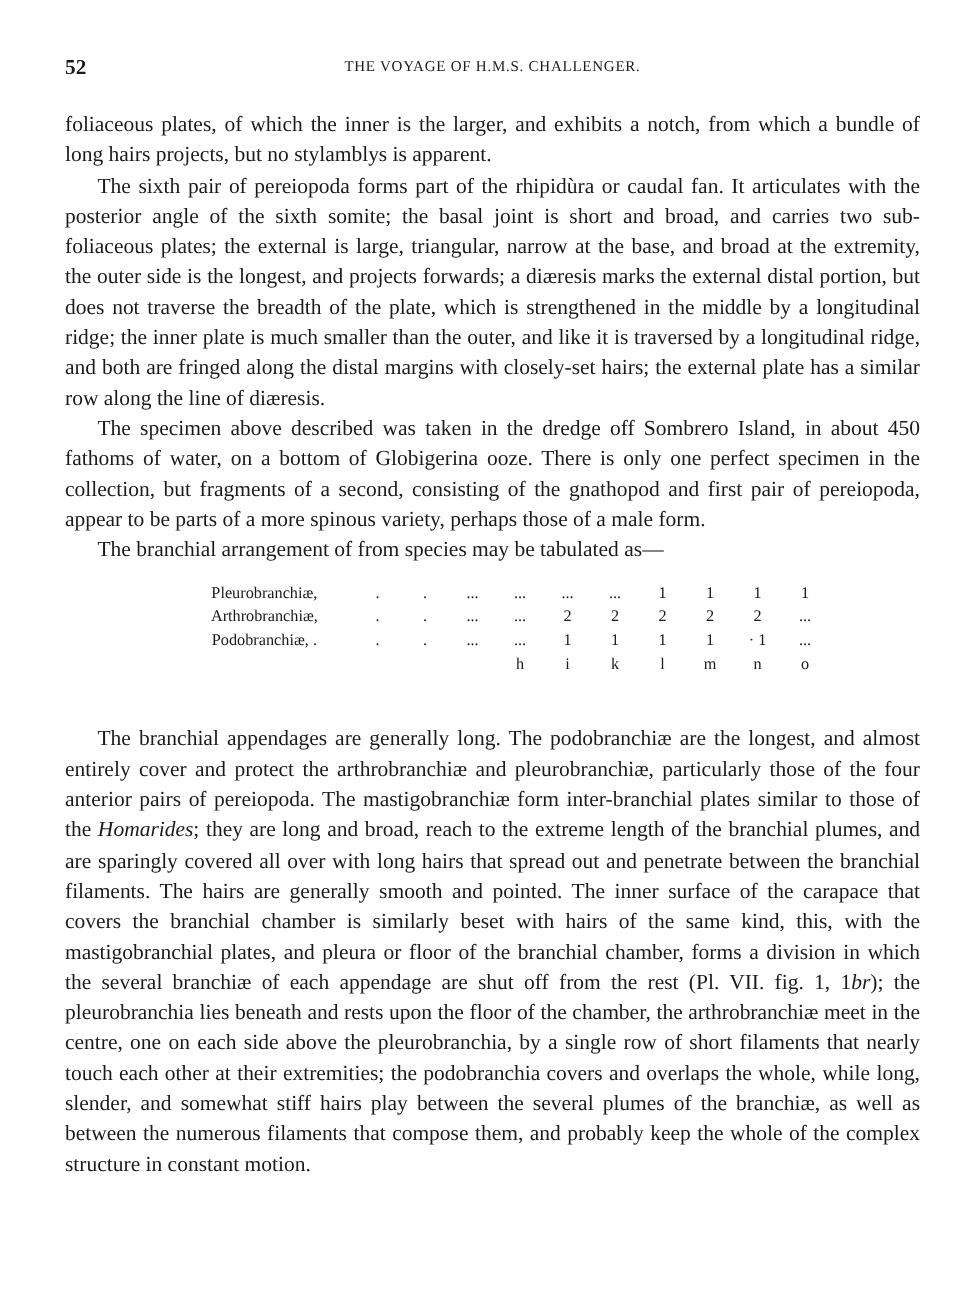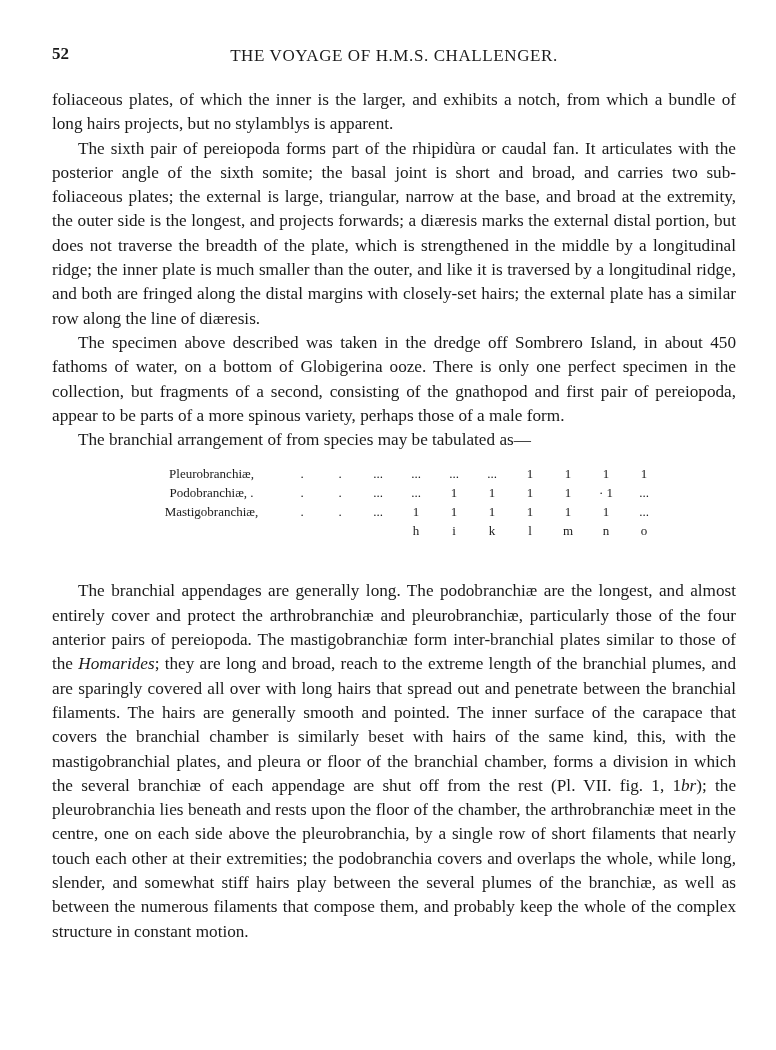--- a/index.html
+++ b/index.html
@@ -5,21 +5,21 @@
   html, body { margin: 0; padding: 0; background: #ffffff; }
   body {
     width: 776px; height: 1050px; position: relative; overflow: hidden;
     font-family: "DejaVu Serif", "Liberation Serif", serif;
     color: #1a1a1a;
   }
   .header { position: absolute; top: 44px; left: 52px; width: 684px; height: 24px; }
   .page-num { position: absolute; left: 0; top: 0; font-size: 17px; font-family: "Liberation Serif", serif; font-weight: bold; }
   .running-title {
     position: absolute; left: 0; right: 0; top: 2px; text-align: center;
-    font-size: 17px; letter-spacing: 0.6px; font-family: "Liberation Serif", serif;
+    font-size: 12px; letter-spacing: 0.6px; font-family: "Liberation Serif", serif;
   }
   .body-text {
     position: absolute; left: 52px; top: 88px; width: 684px;
     font-family: "Liberation Serif", serif; font-size: 17.2px; line-height: 24.3px;
     text-align: justify;
   }
   .body-text p { margin: 0; }
   .indent { text-indent: 26px; }
   .table-wrap { margin: 12px 0 12px 0; height: 103px; position: relative; }
   table.branchial {
@@ -55,43 +55,43 @@
             <td class="c">...</td>
             <td class="c">...</td>
             <td class="c">...</td>
             <td class="c">...</td>
             <td class="c">1</td>
             <td class="c">1</td>
             <td class="c">1</td>
             <td class="c">1</td>
           </tr>
           <tr>
+            <td class="label">Arthrobranchiæ,</td>
+            <td class="c">.</td>
+            <td class="c">.</td>
+            <td class="c">...</td>
+            <td class="c">...</td>
+            <td class="c">2</td>
+            <td class="c">2</td>
+            <td class="c">2</td>
+            <td class="c">2</td>
+            <td class="c">2</td>
+            <td class="c">...</td>
+          </tr>
+          <tr>
             <td class="label">Podobranchiæ, .</td>
             <td class="c">.</td>
             <td class="c">.</td>
             <td class="c">...</td>
             <td class="c">...</td>
             <td class="c">1</td>
             <td class="c">1</td>
             <td class="c">1</td>
             <td class="c">1</td>
             <td class="c">· 1</td>
-            <td class="c">...</td>
-          </tr>
-          <tr>
-            <td class="label">Mastigobranchiæ,</td>
-            <td class="c">.</td>
-            <td class="c">.</td>
-            <td class="c">...</td>
-            <td class="c">1</td>
-            <td class="c">1</td>
-            <td class="c">1</td>
-            <td class="c">1</td>
-            <td class="c">1</td>
-            <td class="c">1</td>
             <td class="c">...</td>
           </tr>
           <tr>
             <td class="label"></td>
             <td class="c"></td>
             <td class="c"></td>
             <td class="c"></td>
             <td class="c">h</td>
             <td class="c">i</td>
             <td class="c">k</td>

